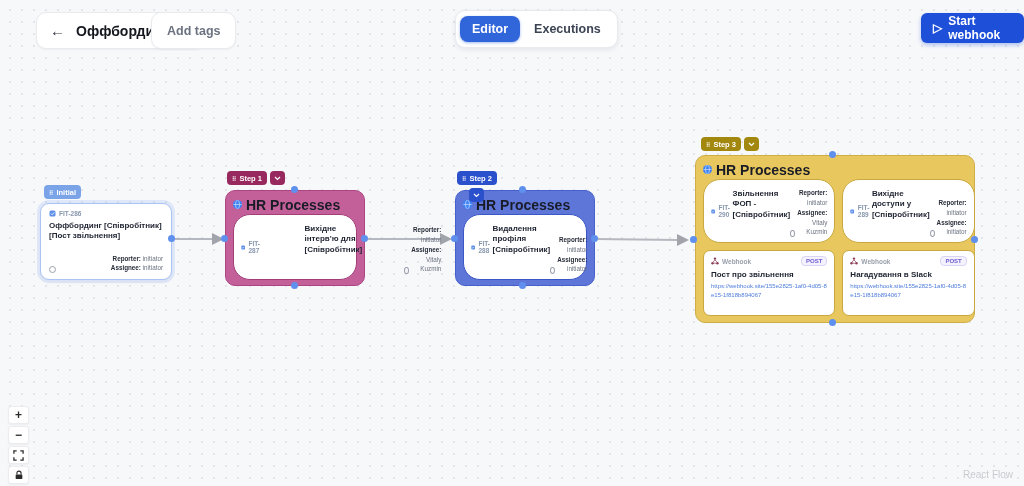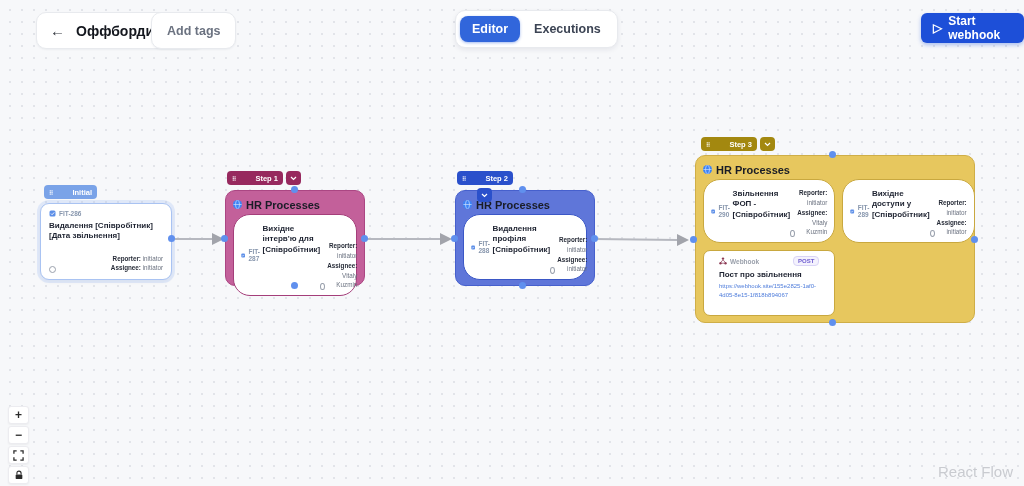--- a/index.html
+++ b/index.html
@@ -48,21 +48,21 @@
     position:absolute; left:921px; top:13px; height:30px;
     background:#1d4fd8; border-radius:6px; color:#fff;
     display:flex; align-items:center; gap:6px; padding:0 12px;
     font-size:12px; font-weight:bold; cursor:pointer;
     box-shadow:0 2px 4px rgba(29,79,216,.35);
   }
   .play-glyph { font-size:12px; line-height:1; }
   
   .flow-badge { position:absolute; display:flex; gap:3px; align-items:center; z-index:5; }
   .badge-pill {
-    display:flex; align-items:center; gap:19px; color:#fff;
+    display:flex; align-items:center; gap:3px; color:#fff;
     font-size:7.5px; font-weight:bold; height:14px; padding:0 5px; border-radius:4px;
     cursor:grab; white-space:nowrap;
   }
   .grip { font-size:6px; opacity:.85; }
   .badge-chev {
     width:15px; height:14px; border-radius:4px; display:flex;
     align-items:center; justify-content:center; cursor:pointer;
   }
   .c-initial { background:#7aa3e8;justify-content:space-between; }
   .c-step1 { background:#97295e; }
@@ -75,30 +75,30 @@
     padding:6px 8px; display:flex; flex-direction:column; cursor:pointer;
     box-shadow:0 0 0 3px rgba(170,197,245,.30), 0 2px 4px rgba(0,0,0,.05);
     z-index:3;
   }
   .group-node {
     position:absolute; border-radius:10px; padding:7px; z-index:2; cursor:pointer;
   }
   .g-step1 { left:225px; top:190px; width:140px; height:96px; background:#c3609a; border:1px solid #ab4683; }
   .g-step2 { left:455px; top:190px; width:140px; height:96px; background:#5f76d9; border:1px solid #4660cd; }
   .g-step3 { left:695px; top:155px; width:280px; height:168px; background:#e7c75e; border:1px solid #cfae47; }
-  .group-header { display:flex; align-items:center; gap:4px; font-size:11px; font-weight:bold; color:#191c26; height:13px; margin-bottom:3px; }
+  .group-header { display:flex; align-items:center; gap:4px; font-size:14px; font-weight:bold; color:#191c26; height:13px; margin-bottom:3px; }
   .ticket-card {
     background:#fff; border-radius:17px; padding:5px 7px;
     display:flex; flex-direction:row; cursor:pointer;
   }
-  .g-step1 .ticket-card { height:82px; border:1px solid #a43e7a; }
+  .g-step1 .ticket-card { height:66px; border:1px solid #a43e7a;gap:42px; }
   .g-step2 .ticket-card { height:66px; border:1px solid #3b57c6; }
   .grid3 { display:grid; grid-template-columns:1fr 1fr; gap:7px; }
   .g-step3 .ticket-card { height:64px; border:1px solid #c9a83f; }
-  .webhook-card { background:#fff; border:1px solid #c9a83f; border-radius:7px; padding:5px 15px; height:66px; cursor:pointer; }
+  .webhook-card { background:#fff; border:1px solid #c9a83f; border-radius:7px; padding:5px 7px; height:66px; cursor:pointer; }
   .ticket-id { display:flex; align-items:center; gap:3px; font-size:6.5px; font-weight:bold; color:#8796ad; }
   .ticket-title { font-size:8px; font-weight:bold; color:#1d2230; line-height:1.3; margin-top:4px; }
   .ticket-footer { margin-top:auto; display:flex; justify-content:space-between; align-items:flex-end; }
   .status-circle { width:7px; height:7px; border:1.2px solid #9aa1ad; border-radius:50%; cursor:pointer; }
   .meta { text-align:right; font-size:6.3px; color:#6b7280; line-height:1.55; }
   .meta b { color:#272c38; }
   .webhook-head { display:flex; justify-content:space-between; align-items:center; }
   .webhook-type { display:flex; align-items:center; gap:3px; font-size:6.5px; font-weight:bold; color:#9aa0ab; }
   .post-badge { font-size:6px; font-weight:bold; color:#6d5bd0; background:#f4f2fd; border:1px solid #d9d4f6; border-radius:4px; padding:1px 4px; }
   .webhook-title { font-size:8px; font-weight:bold; color:#1d2230; margin-top:4px; }
@@ -107,21 +107,21 @@
   .handle { position:absolute; width:7px; height:7px; background:#6090ee; border-radius:50%; z-index:6; cursor:crosshair; }
   .edges { position:absolute; inset:0; z-index:1; }
   
   .rf-controls { position:absolute; left:8px; top:406px; display:flex; flex-direction:column; gap:2px; z-index:7; }
   .rf-btn {
     width:21px; height:18px; background:#fff; border:1px solid #ececf0;
     display:flex; align-items:center; justify-content:center; cursor:pointer;
     font-size:12px; font-weight:bold; color:#2b2b2b; border-radius:3px;
     box-shadow:0 1px 2px rgba(0,0,0,.05);
   }
-  .attribution { position:absolute; right:11px; bottom:6px; font-size:15px; color:#c9cbd0; cursor:pointer; }
+  .attribution { position:absolute; right:11px; bottom:6px; font-size:10px; color:#c9cbd0; cursor:pointer; }
 </style>
 </head>
 <body>
 
 <div class="canvas">
 
   <svg class="edges" width="1024" height="486">
     <line x1="172" y1="239" x2="214" y2="239" stroke="#b6b8bf" stroke-width="2"></line>
     <polygon points="224,239 212,233 212,245" fill="#a2a4ab"></polygon>
     <line x1="365" y1="239" x2="442" y2="239" stroke="#b6b8bf" stroke-width="2"></line>
@@ -161,21 +161,21 @@
   </div>
 
   <div class="node-initial">
     <div class="ticket-id">
       <svg width="7" height="7" viewBox="0 0 7 7">
           <rect x="0.5" y="0.5" width="6" height="6" rx="1.5" fill="#5d8fe8"></rect>
           <path d="M2 3.6l1.1 1.1L5.2 2.4" stroke="#fff" stroke-width="0.9" fill="none"></path>
         </svg>
       <span>FIT-286</span>
     </div>
-    <div class="ticket-title">Видалення [Співробітник] [Дата звільнення]</div>
+    <div class="ticket-title">Оффбординг [Співробітник] [Пост звільнення]</div>
     <div class="ticket-footer">
       <div class="status-circle"></div>
       <div class="meta">
         <div><b>Reporter:</b> <span>initiator</span></div>
         <div><b>Assignee:</b> <span>initiator</span></div>
       </div>
     </div>
   </div>
 
   <div class="flow-badge" style="left:227px; top:171px;">
@@ -321,20 +321,36 @@
                 <circle cx="4" cy="1.6" r="1.2" fill="#8d3b56"></circle>
                 <circle cx="1.5" cy="6.2" r="1.2" fill="#8d3b56"></circle>
                 <circle cx="6.5" cy="6.2" r="1.2" fill="#8d3b56"></circle>
                 <path d="M4 2.8L1.8 5.4M4 2.8l2.2 2.6M2.6 6.2h2.8" stroke="#8d3b56" stroke-width="0.7" fill="none"></path>
               </svg>
             <span>Webhook</span>
           </div>
           <span class="post-badge">POST</span>
         </div>
         <div class="webhook-title">Пост про звільнення</div>
+        <div class="webhook-url">https://webhook.site/155e2825-1af0-4d05-8e15-1f818b894067</div>
+      </div>
+      <div class="webhook-card">
+        <div class="webhook-head">
+          <div class="webhook-type">
+            <svg width="8" height="8" viewBox="0 0 8 8">
+                <circle cx="4" cy="1.6" r="1.2" fill="#8d3b56"></circle>
+                <circle cx="1.5" cy="6.2" r="1.2" fill="#8d3b56"></circle>
+                <circle cx="6.5" cy="6.2" r="1.2" fill="#8d3b56"></circle>
+                <path d="M4 2.8L1.8 5.4M4 2.8l2.2 2.6M2.6 6.2h2.8" stroke="#8d3b56" stroke-width="0.7" fill="none"></path>
+              </svg>
+            <span>Webhook</span>
+          </div>
+          <span class="post-badge">POST</span>
+        </div>
+        <div class="webhook-title">Нагадування в Slack</div>
         <div class="webhook-url">https://webhook.site/155e2825-1af0-4d05-8e15-1f818b894067</div>
       </div>
     </div>
   </div>
 
   <div class="handle" style="left:168px; top:235px;"></div>
   <div class="handle" style="left:221px; top:235px;"></div>
   <div class="handle" style="left:361px; top:235px;"></div>
   <div class="handle" style="left:291px; top:186px;"></div>
   <div class="handle" style="left:291px; top:282px;"></div>

